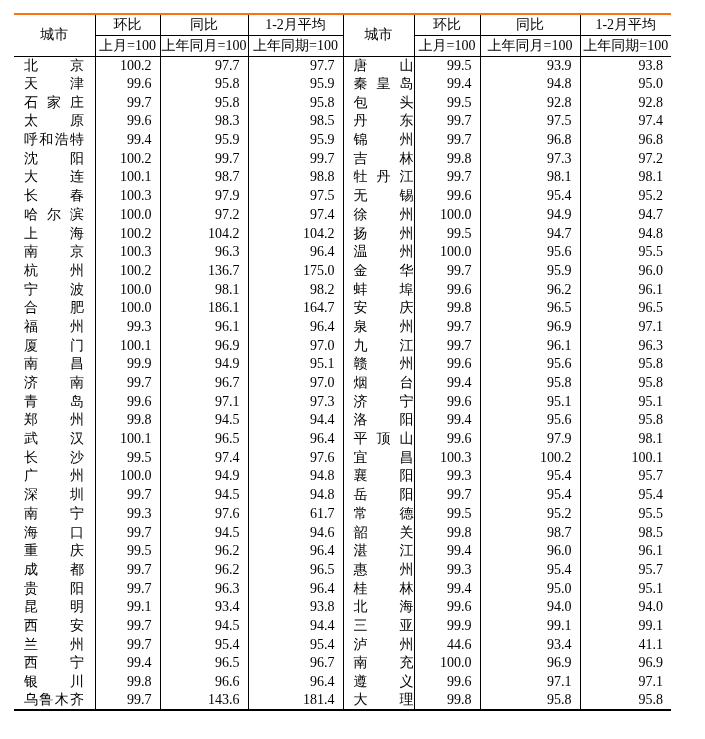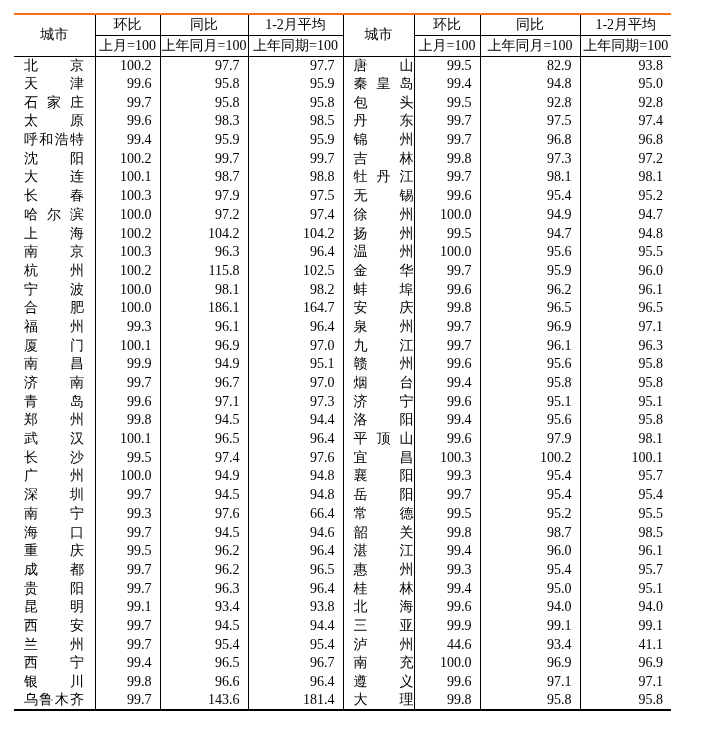--- a/index.html
+++ b/index.html
@@ -71,21 +71,21 @@
           <td class="num vl">100.2</td>
           <td class="num vl">97.7</td>
           <td class="num vl">97.7</td>
           <td class="city vl">
             <span class="cn">
               <span>唐</span>
               <span>山</span>
             </span>
           </td>
           <td class="num vl">99.5</td>
-          <td class="num vl">82.9</td>
+          <td class="num vl">93.9</td>
           <td class="num vl">93.8</td>
         </tr>
         <tr>
           <td class="city">
             <span class="cn">
               <span>天</span>
               <span>津</span>
             </span>
           </td>
           <td class="num vl">99.6</td>
@@ -288,22 +288,22 @@
           <td class="num vl">95.5</td>
         </tr>
         <tr>
           <td class="city">
             <span class="cn">
               <span>杭</span>
               <span>州</span>
             </span>
           </td>
           <td class="num vl">100.2</td>
-          <td class="num vl">115.8</td>
-          <td class="num vl">102.5</td>
+          <td class="num vl">136.7</td>
+          <td class="num vl">175.0</td>
           <td class="city vl">
             <span class="cn">
               <span>金</span>
               <span>华</span>
             </span>
           </td>
           <td class="num vl">99.7</td>
           <td class="num vl">95.9</td>
           <td class="num vl">96.0</td>
         </tr>
@@ -550,21 +550,21 @@
         </tr>
         <tr>
           <td class="city">
             <span class="cn">
               <span>南</span>
               <span>宁</span>
             </span>
           </td>
           <td class="num vl">99.3</td>
           <td class="num vl">97.6</td>
-          <td class="num vl">66.4</td>
+          <td class="num vl">61.7</td>
           <td class="city vl">
             <span class="cn">
               <span>常</span>
               <span>德</span>
             </span>
           </td>
           <td class="num vl">99.5</td>
           <td class="num vl">95.2</td>
           <td class="num vl">95.5</td>
         </tr>

